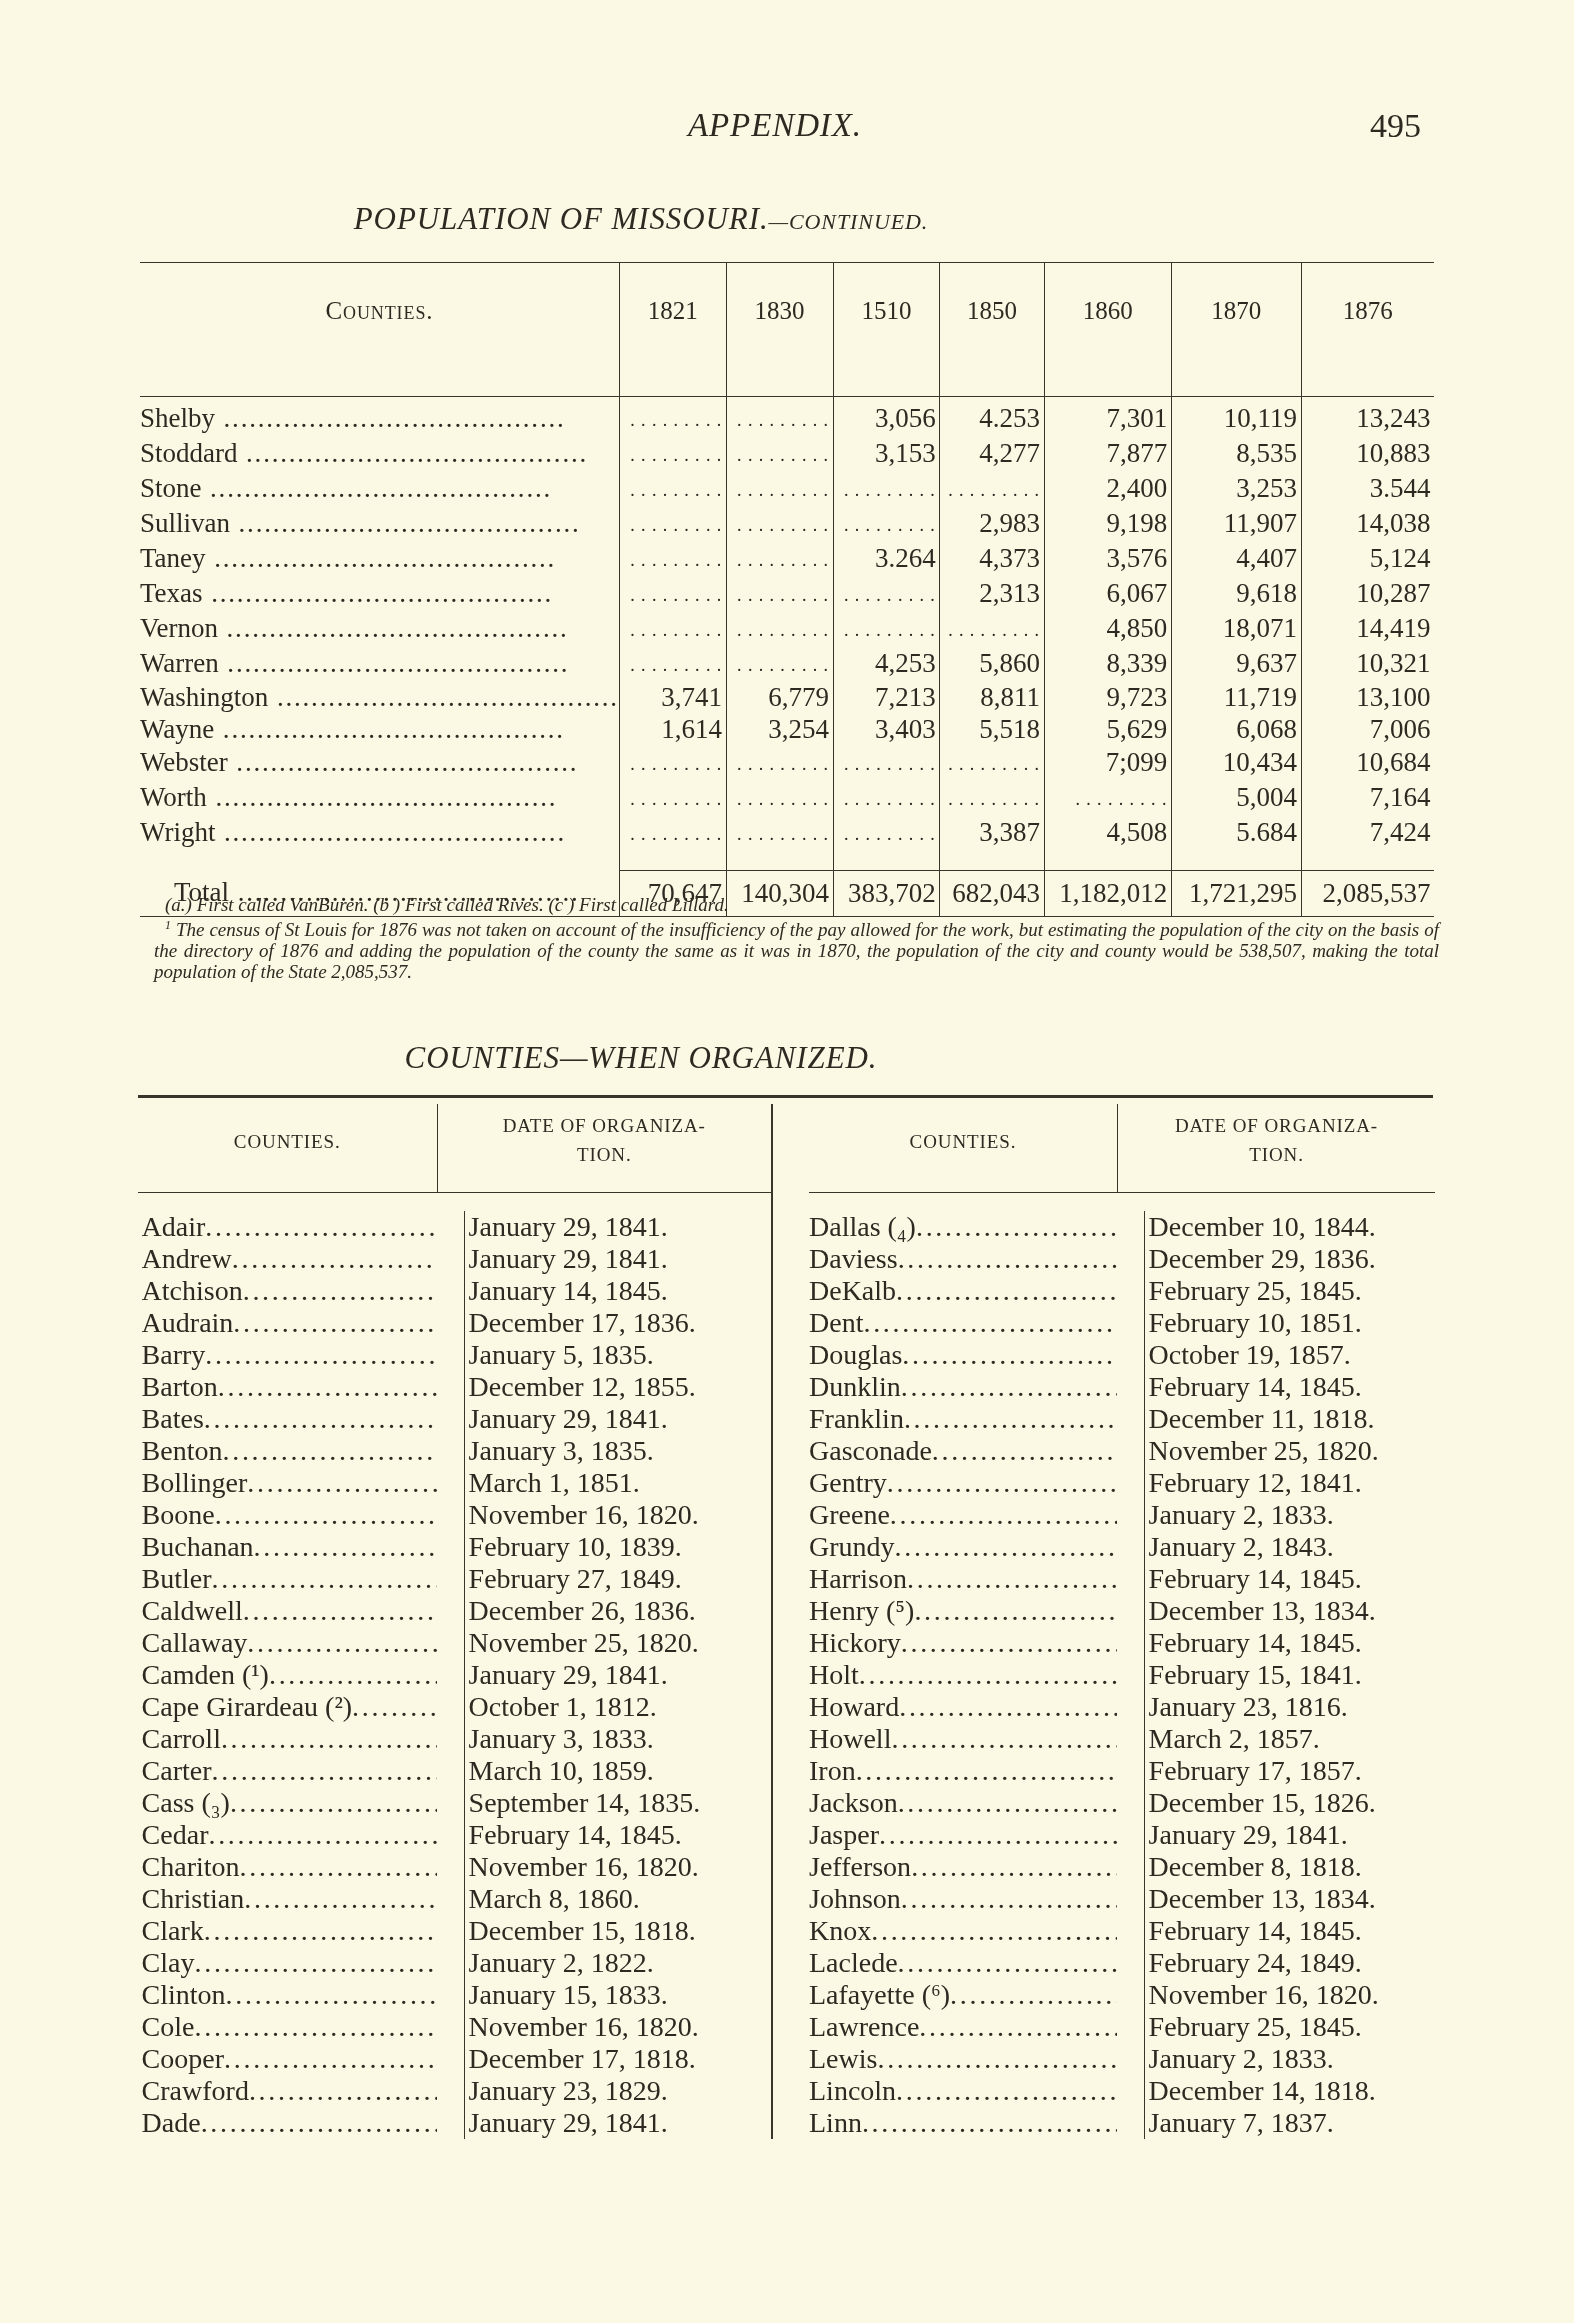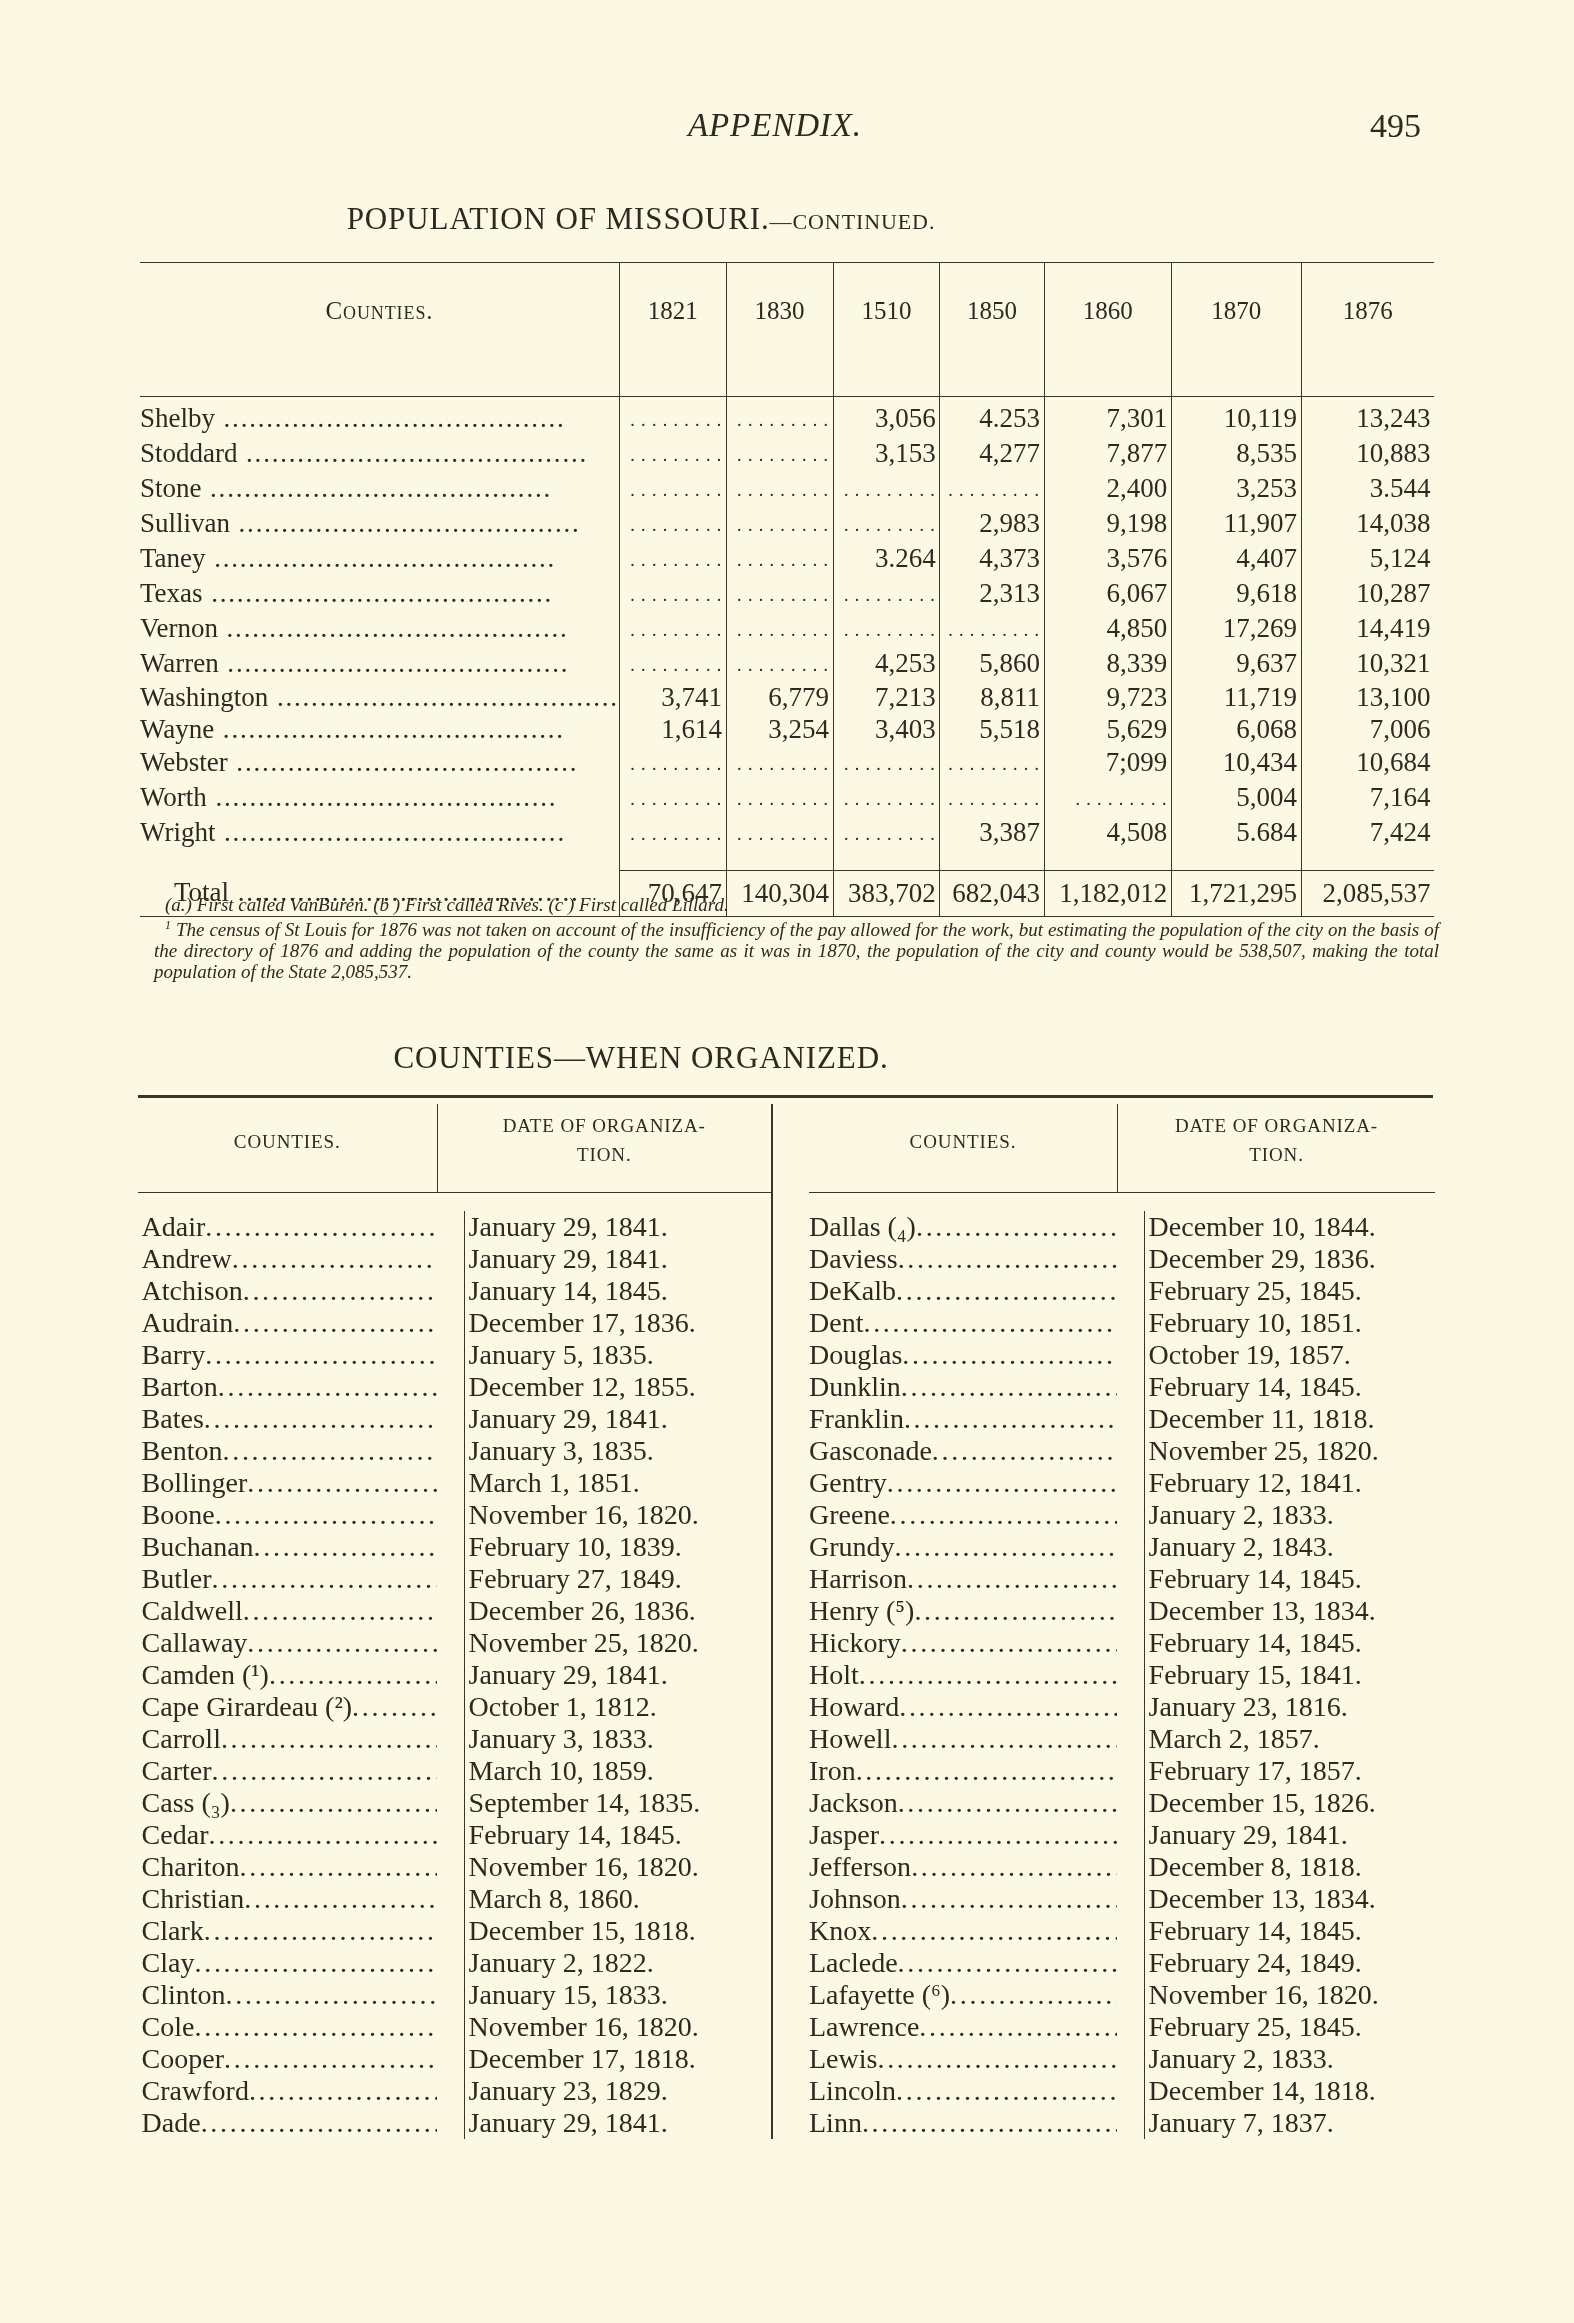--- a/index.html
+++ b/index.html
@@ -17,21 +17,21 @@
     .running-head .title {
       position: absolute; left: 688px; top: 0;
       font-size: 33px; letter-spacing: 0.9px; font-style: italic;
     }
     .running-head .pageno {
       position: absolute; left: 1370px; top: 0;
       font-size: 34px;
     }
     .section-title {
       position: absolute; left: 0; width: 1282px; text-align: center;
-      font-size: 31px; letter-spacing: 0.9px;
+      font-size: 31px; letter-spacing: 0.9px; font-style: italic;
     }
     .section-title .sc { font-size: 22px; letter-spacing: 0.9px; }
 
     
     .pop-table {
       position: absolute; left: 140px; top: 262px; width: 1294px;
       border-collapse: collapse;
       font-size: 27px;
       border-top: 1.8px solid #3a352b;
       border-bottom: 1.8px solid #3a352b;
@@ -204,21 +204,21 @@
         <td>9,618</td>
         <td>10,287</td>
       </tr>
       <tr>
         <td class="county">Vernon</td>
         <td class="empty"></td>
         <td class="empty"></td>
         <td class="empty"></td>
         <td class="empty"></td>
         <td>4,850</td>
-        <td>17,269</td>
+        <td>18,071</td>
         <td>14,419</td>
       </tr>
       <tr>
         <td class="county">Warren</td>
         <td class="empty"></td>
         <td class="empty"></td>
         <td>4,253</td>
         <td>5,860</td>
         <td>8,339</td>
         <td>9,637</td>

